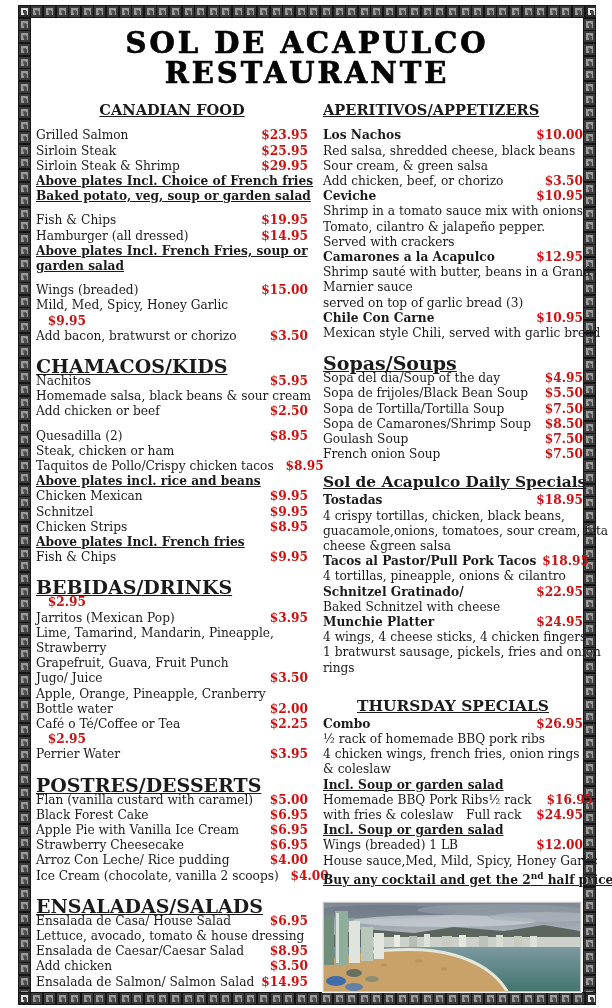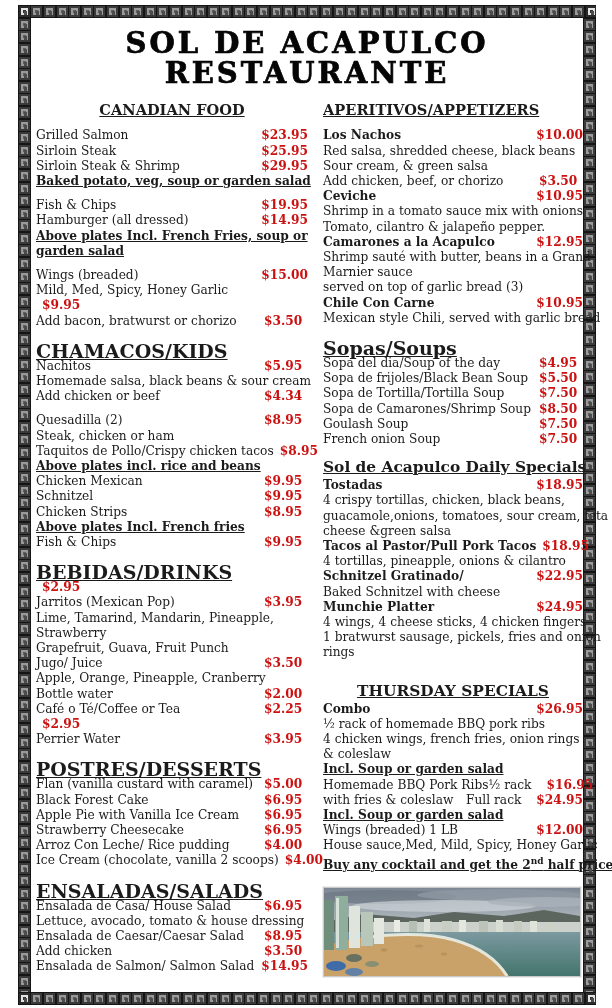--- a/index.html
+++ b/index.html
@@ -27,21 +27,21 @@
   .content{position:absolute;left:31px;right:29px;top:18px;bottom:16px;padding:10px 0 0 0;}
   .title{ text-align:center;font-weight:bold;font-size:29px;line-height:1.04;
           letter-spacing:3px;-webkit-text-stroke:0.7px #000;color:#050505;}
   .columns{display:flex;margin-top:13px;padding-left:5px;}
   .col-left{width:272px;margin-right:15px;flex:0 0 auto;}
   .col-right{flex:1 1 auto;min-width:0;}
   .line{display:flex;align-items:baseline;font-size:12.2px;line-height:15.2px;white-space:nowrap;}
   .line .name{flex:1 1 auto;}
   .line .name.b{font-weight:bold;}
   .line .mid{margin-right:9px;flex:0 0 auto;}
-  .line .price{flex:0 0 auto;margin-left:6px;min-width:44px;text-align:left;
+  .line .price{flex:0 0 auto;margin-left:6px;min-width:44px;text-align:right;
                font-weight:bold;color:var(--price-color,#cc1111);}
   .line.note .nt{font-weight:bold;text-decoration:underline;}
   .line.header{font-weight:bold;font-size:19px;line-height:16px;margin-top:5px;}
   .line.header .nt{text-decoration:underline;}
   .line.colheader{font-weight:bold;font-size:14.6px;line-height:18px;display:block;}
   .line.colheader .nt{text-decoration:underline;}
   .line.bigheader{font-weight:bold;font-size:15.4px;line-height:19px;margin:2px 0 1px 0;display:block;}
   .line.bigheader .nt{text-decoration:underline;}
   .line.center{text-align:center;}
   .spacer{height:9px;}
@@ -327,20 +327,23 @@
           </div>
           <div class="line item">
             <span class="name">Sirloin Steak</span>
             <span class="price">$25.95</span>
           </div>
           <div class="line item">
             <span class="name">Sirloin Steak &amp; Shrimp</span>
             <span class="price">$29.95</span>
           </div>
           <div class="line note">
+            <span class="nt">Above plates Incl. Choice of French fries</span>
+          </div>
+          <div class="line note">
             <span class="nt">Baked potato, veg, soup or garden salad</span>
           </div>
           <div class="spacer"></div>
           <div class="line item">
             <span class="name">Fish &amp; Chips</span>
             <span class="price">$19.95</span>
           </div>
           <div class="line item">
             <span class="name">Hamburger (all dressed)</span>
             <span class="price">$14.95</span>
@@ -372,21 +375,21 @@
           </div>
           <div class="line item">
             <span class="name">Nachitos</span>
             <span class="price">$5.95</span>
           </div>
           <div class="line desc">
             <span>Homemade salsa, black beans &amp; sour cream</span>
           </div>
           <div class="line item">
             <span class="name">Add chicken or beef</span>
-            <span class="price">$4.34</span>
+            <span class="price">$2.50</span>
           </div>
           <div class="spacer"></div>
           <div class="line item">
             <span class="name">Quesadilla (2)</span>
             <span class="price">$8.95</span>
           </div>
           <div class="line desc">
             <span>Steak, chicken or ham</span>
           </div>
           <div class="line item">
@@ -528,20 +531,23 @@
           </div>
           <div class="line item">
             <span class="name b">Ceviche</span>
             <span class="price">$10.95</span>
           </div>
           <div class="line desc">
             <span>Shrimp in a tomato sauce mix with onions</span>
           </div>
           <div class="line desc">
             <span>Tomato, cilantro &amp; jalapeño pepper.</span>
+          </div>
+          <div class="line desc">
+            <span>Served with crackers</span>
           </div>
           <div class="line item">
             <span class="name b">Camarones a la Acapulco</span>
             <span class="price">$12.95</span>
           </div>
           <div class="line desc">
             <span>Shrimp sauté with butter, beans in a Grand</span>
           </div>
           <div class="line desc">
             <span>Marnier sauce</span>

